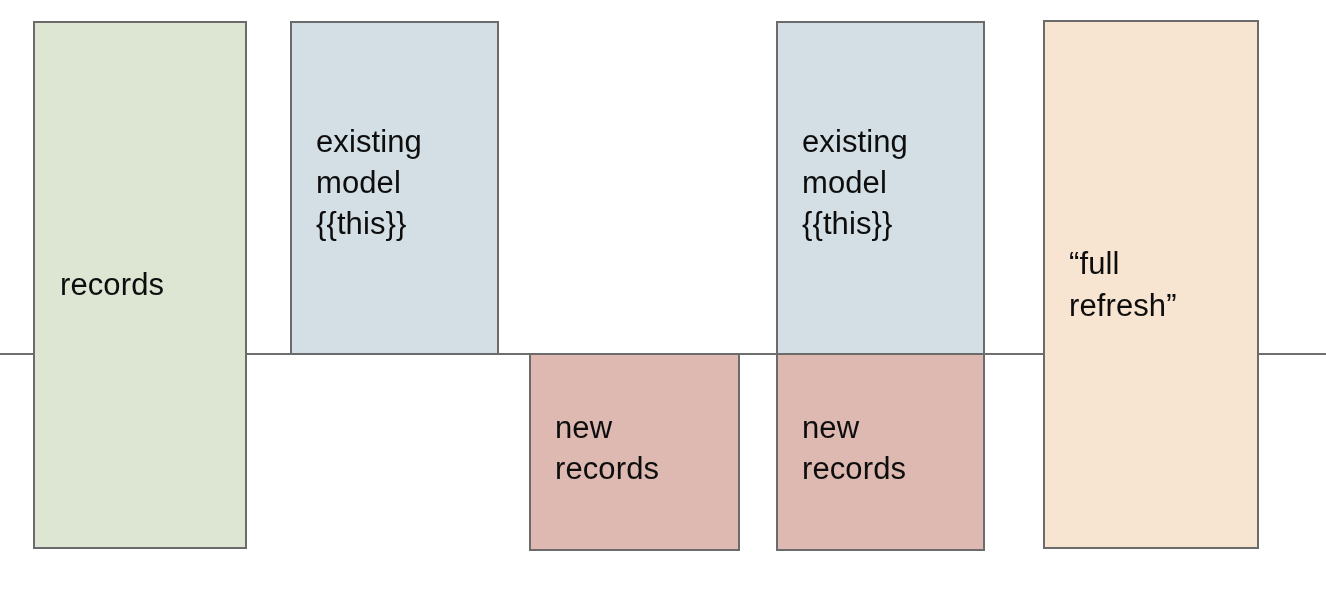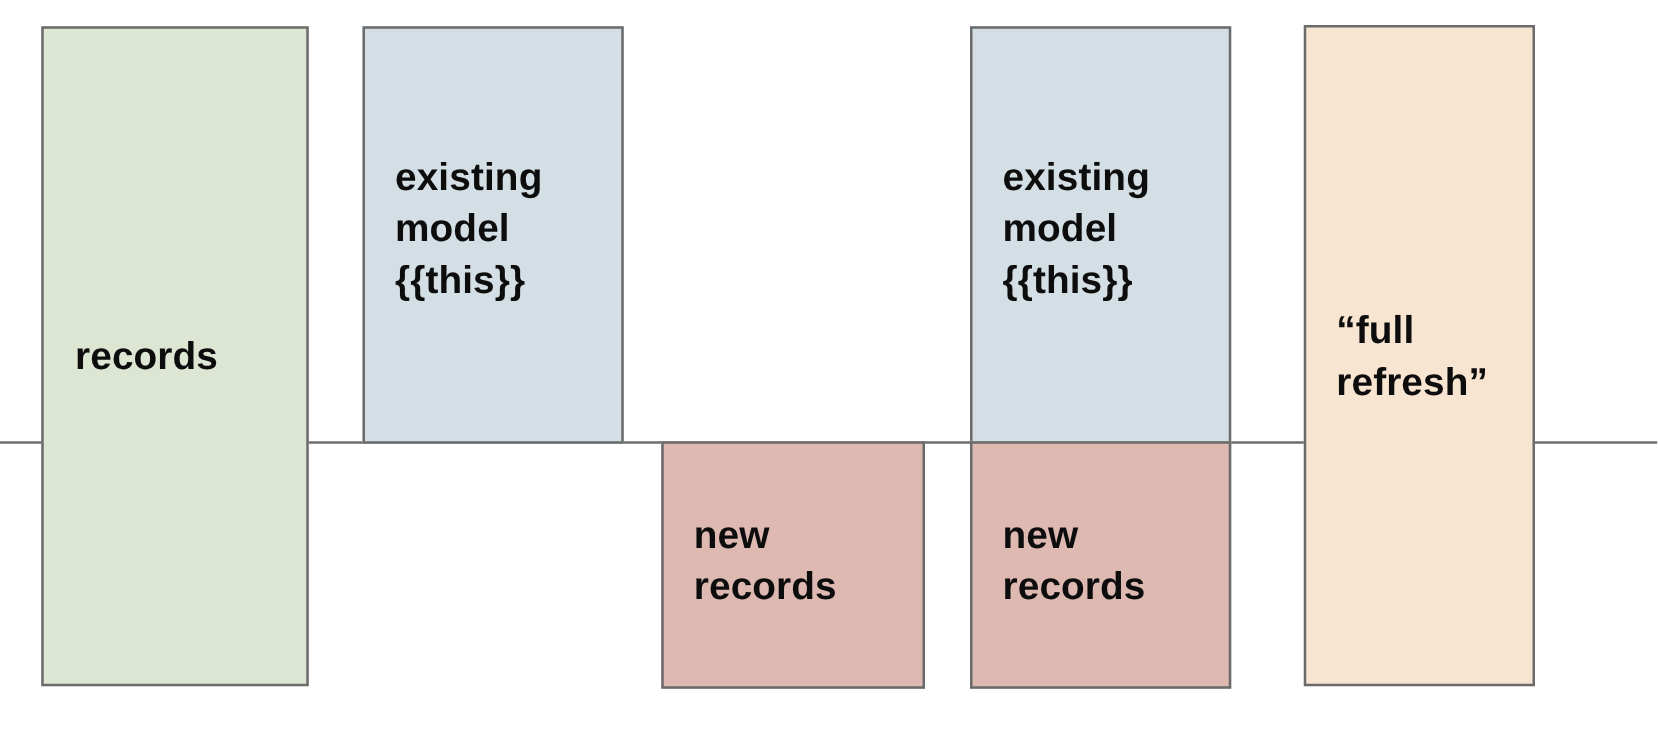--- a/index.html
+++ b/index.html
@@ -43,37 +43,36 @@
   }
 
   .box .label {
     font-size: 31px;
     line-height: 1.33;
     color: #0d0d0d;
     padding-left: 24px;
     padding-right: 10px;
     white-space: pre-line;
     letter-spacing: 0.1px;
-    font-weight: bold;
   }
 
   
   #box-source      { left: 33px;   top: 21px;  width: 214px; height: 528px; }
   #box-source .label { padding-left: 25px; }
 
   #box-existing-model-1 { left: 290px; top: 21px;  width: 209px; height: 334px; }
   #box-existing-model-1 .label { justify-self: flex-start; }
 
   #box-new-records-1    { left: 529px; top: 353px; width: 211px; height: 198px; }
 
   #box-existing-model-2 { left: 776px; top: 21px;  width: 209px; height: 334px; }
 
   #box-new-records-2    { left: 776px; top: 353px; width: 209px; height: 198px; }
 
-  #box-full-refresh     { left: 1043px; top: 20px; width: 185px; height: 529px; }
+  #box-full-refresh     { left: 1043px; top: 20px; width: 216px; height: 529px; }
 
   
   .align-top {
     justify-content: flex-start;
   }
   #box-existing-model-1 .label,
   #box-existing-model-2 .label {
     margin-top: 98px;
   }
   #box-new-records-1 .label,

